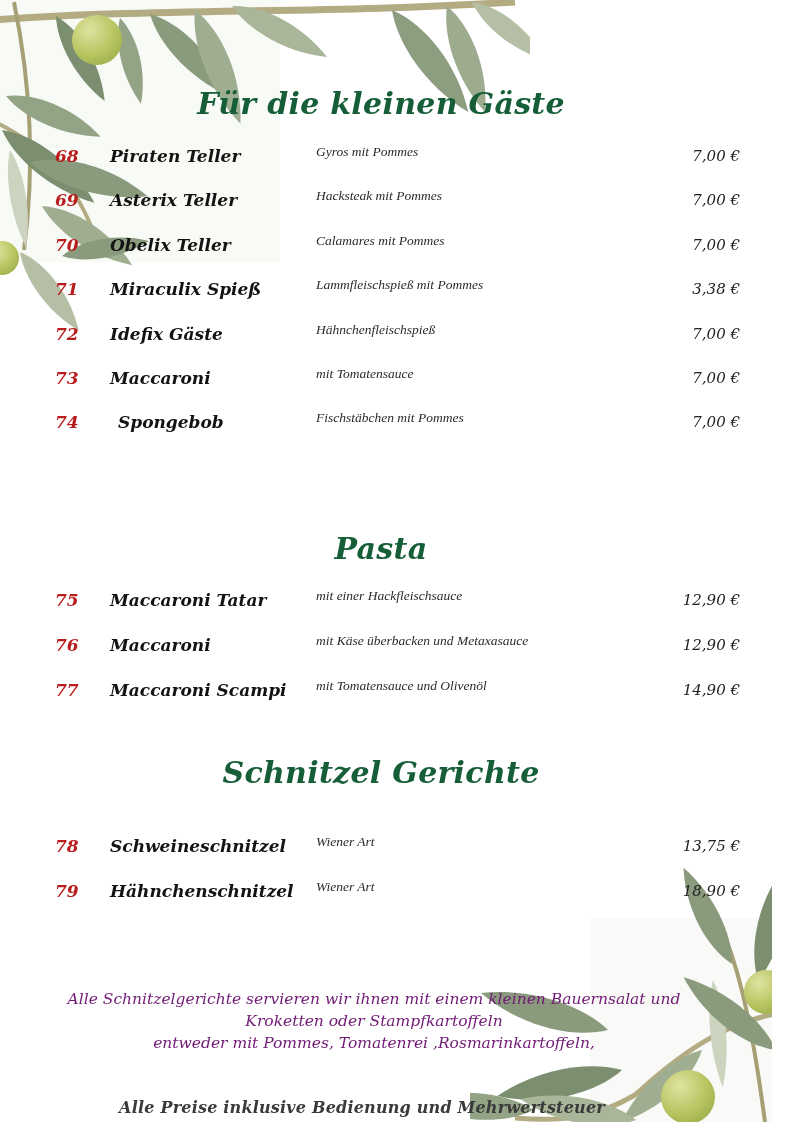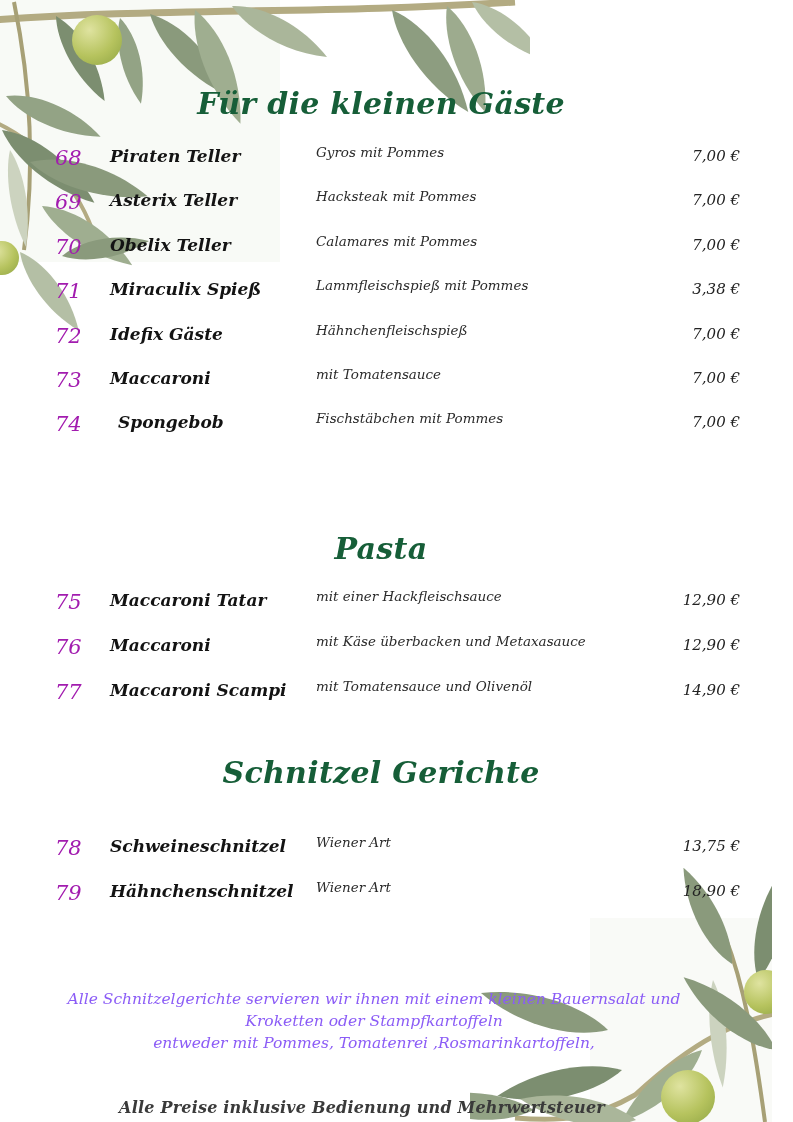--- a/index.html
+++ b/index.html
@@ -23,41 +23,42 @@
     font-style: italic;
     font-weight: bold;
     font-size: 30px;
     letter-spacing: 0.3px;
     color: #165e38;
     white-space: nowrap;
   }
   .menu-row { position: absolute; left: 0; width: 793px; height: 26px; }
   .item-number {
     position: absolute; left: 55px; top: 2px;
-    font-style: italic; font-weight: normal; font-size: 21px; color: #a21caf;
+    font-style: italic; font-weight: bold; font-size: 17px; color: #b91c1c;
   }
   .item-name {
     position: absolute; left: 110px; top: 2px;
     font-style: italic; font-weight: bold; font-size: 17px; color: #131313;
     white-space: nowrap;
   }
   .item-desc {
     position: absolute; left: 316px; top: 0;
     font-style: italic; font-size: 13.5px; color: #2a2a2a;
     white-space: nowrap;
+    font-family: Liberation Serif, serif;
   }
   .item-price {
     position: absolute; right: 53px; top: 3px;
     font-style: italic; font-size: 15px; color: #222222;
     white-space: nowrap;
   }
   .footer-note {
     position: absolute; top: 988px; left: 0; width: 748px;
     text-align: center;
-    font-style: italic; font-size: 15.5px; line-height: 22px; color: #8b5cf6;
+    font-style: italic; font-size: 15.5px; line-height: 22px; color: #701a75;
   }
   .fine-print {
     position: absolute; top: 1098px; left: 0; width: 724px;
     text-align: center;
     font-style: italic; font-weight: bold; font-size: 16px; color: #3a3a3a;
     letter-spacing: 0.2px;
   }
 </style>
 </head>
 <body>

